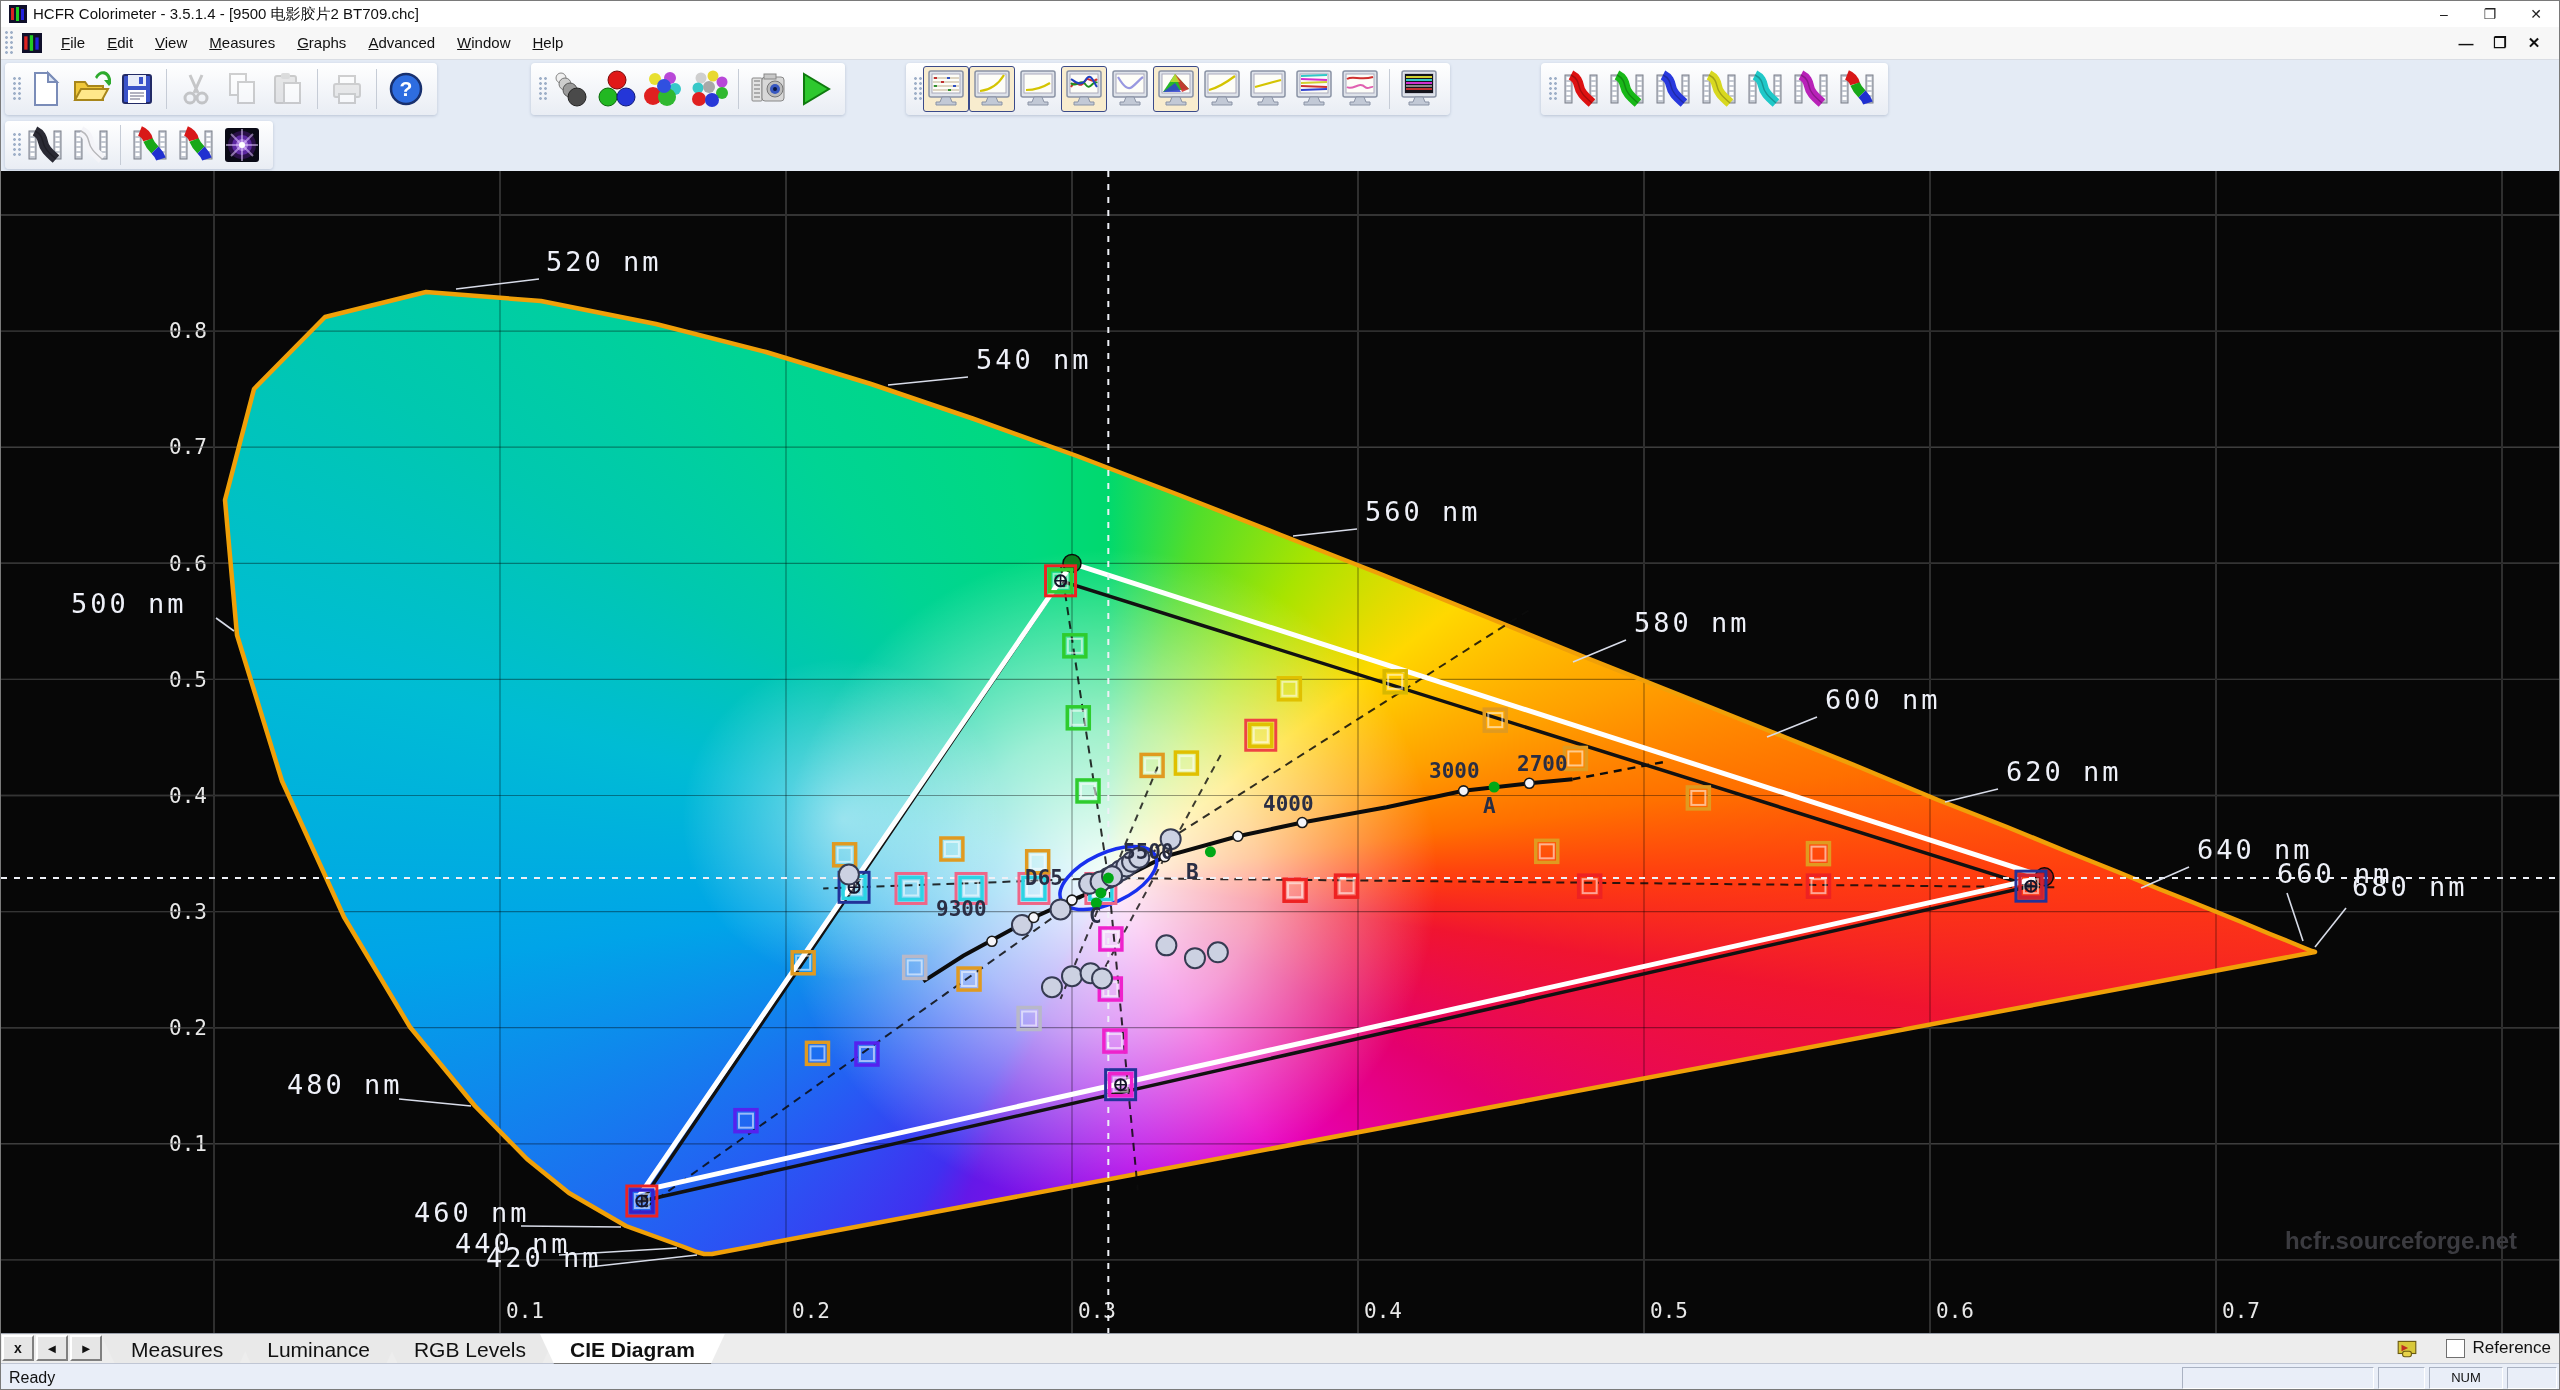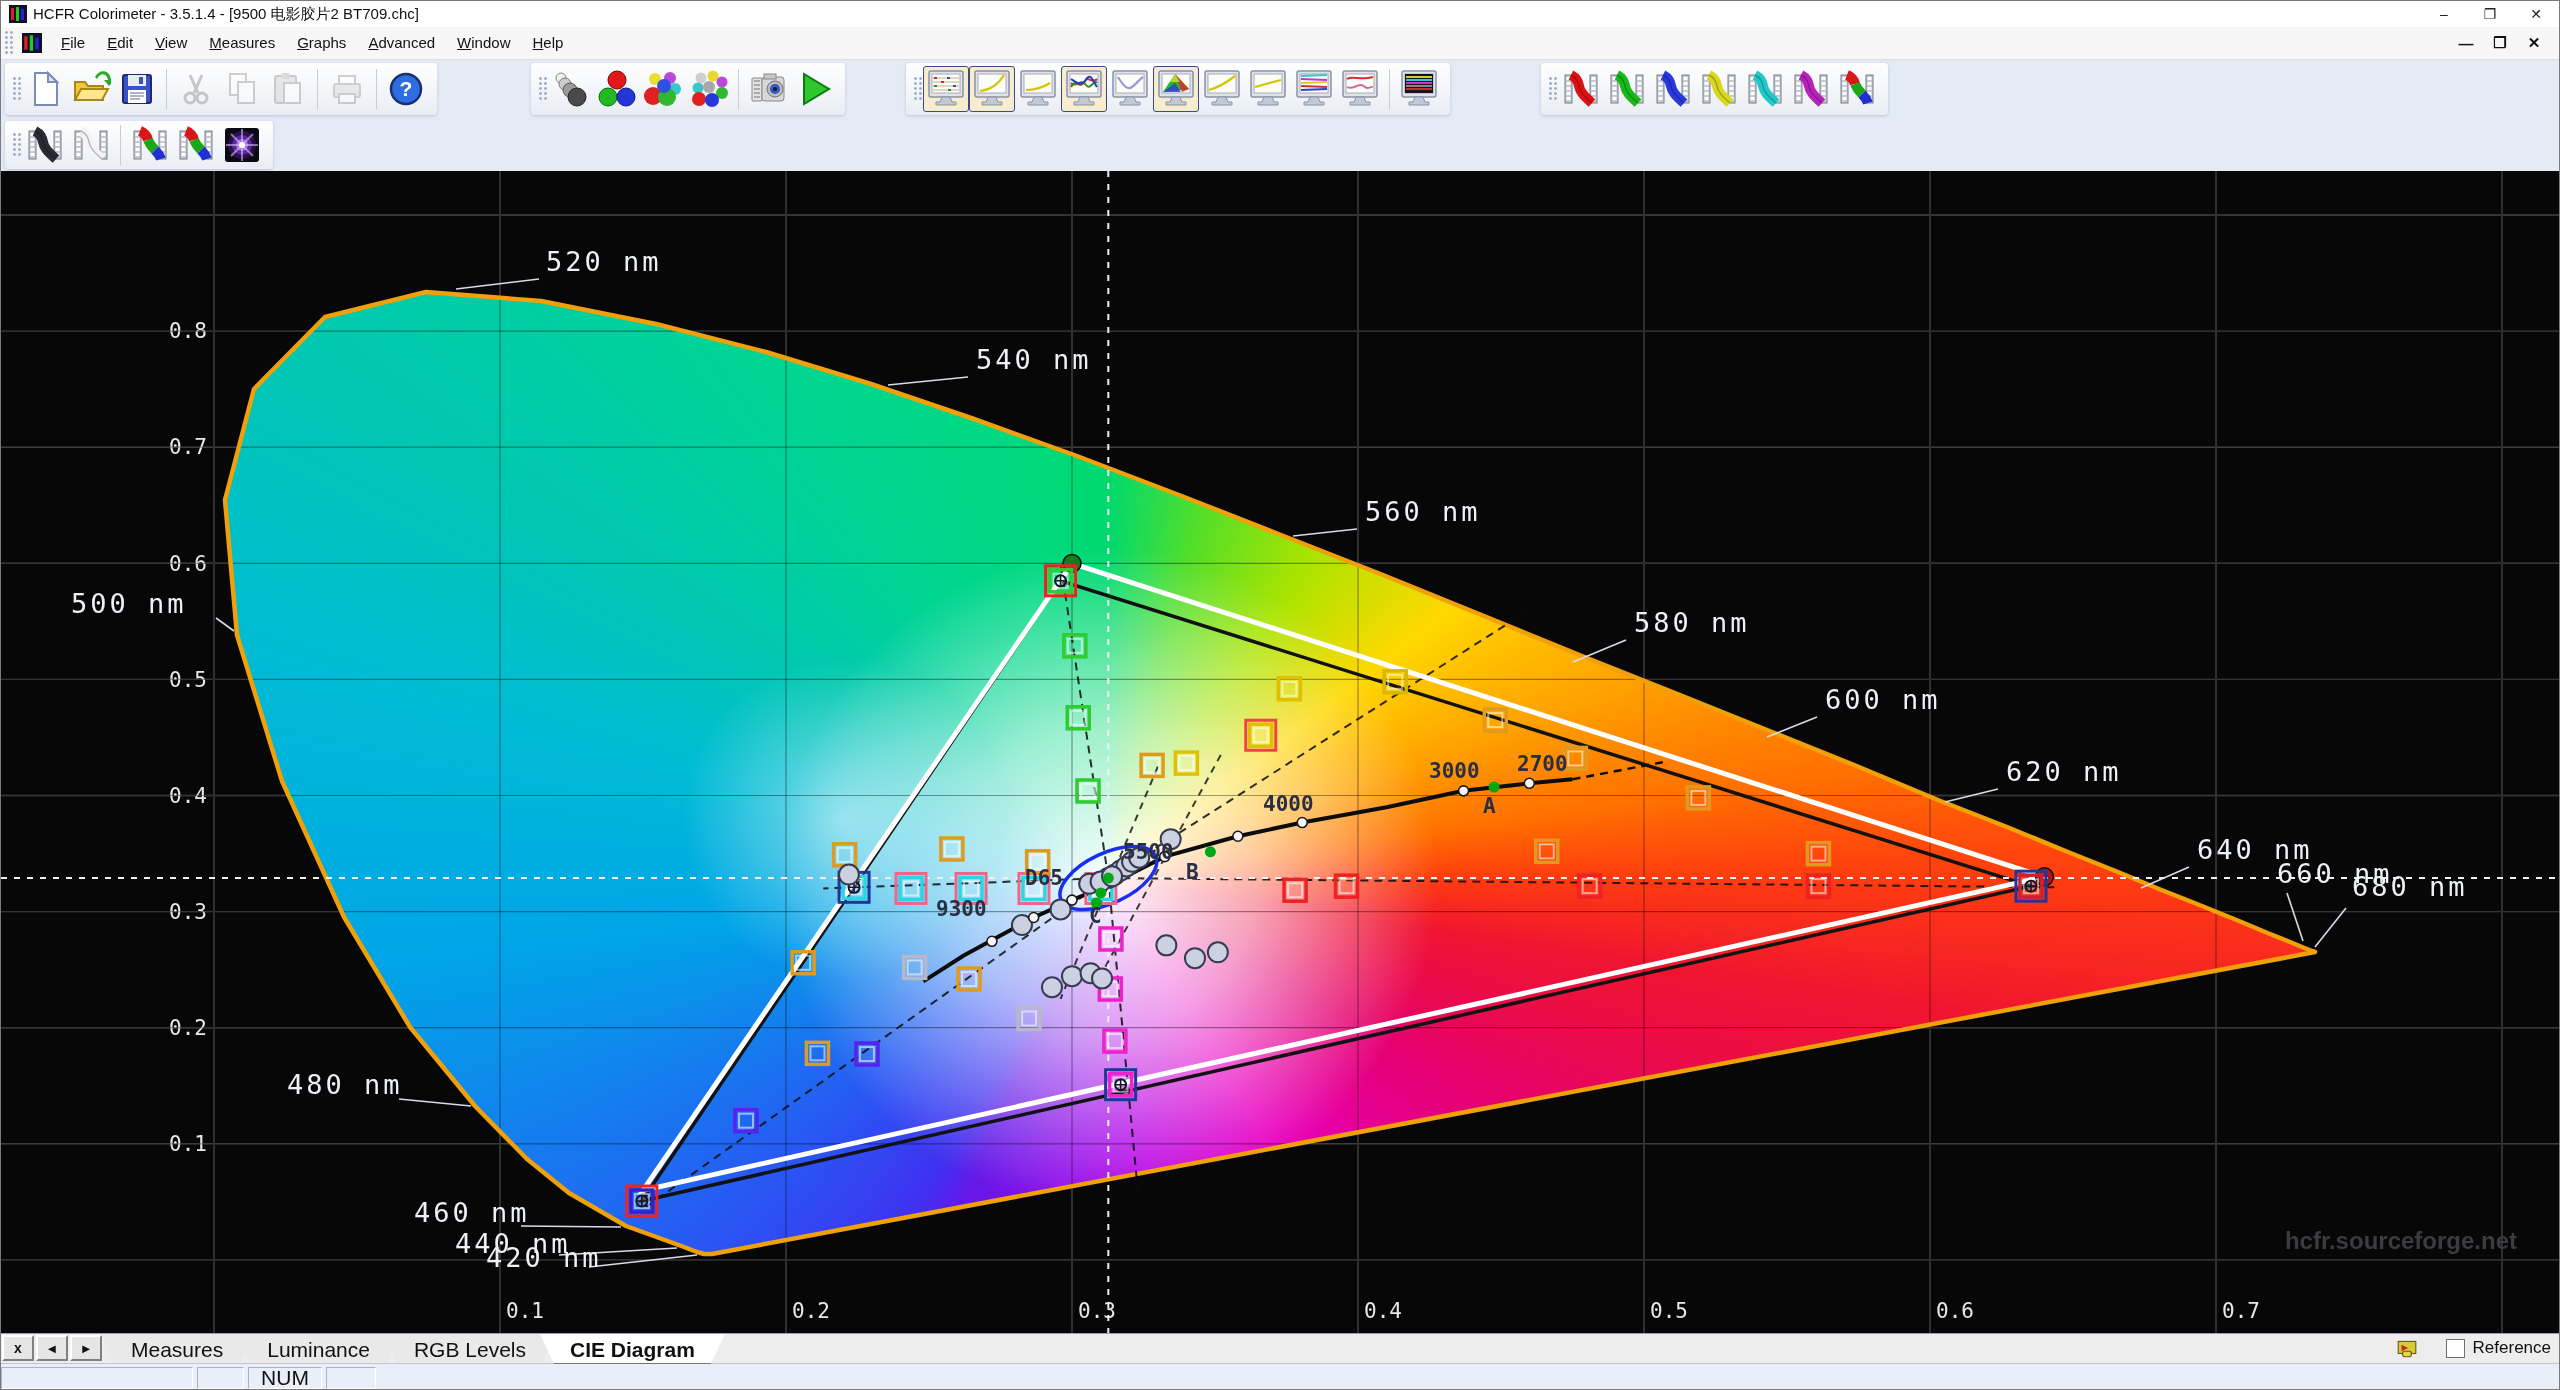--- a/index.html
+++ b/index.html
@@ -59,21 +59,21 @@
   .tab span{display:inline-block;transform:scaleY(-1);}
   .tab.active{background:#ffffff;font-weight:bold;z-index:3;position:relative;}
   #tab-right{position:absolute;right:8px;top:1334px;display:flex;align-items:center;gap:28px;height:26px;}
   #ref-box{display:flex;align-items:center;gap:8px;font-size:17px;color:#111;}
   #ref-check{width:17px;height:17px;background:#fff;border:1px solid #707070;}
   
   #statusbar{position:absolute;left:0;top:1362px;width:2560px;height:28px;background:#e9eef8;
      border-top:1px solid #c0c6d4;display:flex;align-items:center;font-size:16px;color:#111;box-sizing:border-box;}
   #status-msg{padding-left:8px;flex:1;}
   .status-cell{height:20px;margin-right:4px;border:1px solid;border-color:#aab2c2 #ffffff #ffffff #aab2c2;
-     display:flex;align-items:center;justify-content:center;font-size:21px;color:#111;}
+     display:flex;align-items:center;justify-content:center;font-size:13px;color:#111;}
 </style>
 </head>
 <body>
 
 <div id="app">
 
   <div id="titlebar">
     <svg class="app-icon" viewBox="0 0 18 18">
       <rect x="0" y="0" width="18" height="18" fill="#10102a"></rect>
       <rect x="2" y="3" width="3" height="12" fill="#d22"></rect>
@@ -882,18 +882,19 @@
       <path d="M5 7 l6 3 -6 3 z" fill="#c03020"></path>
       <rect x="6" y="13" width="8" height="5" rx="2" fill="#e8d44a" stroke="#6a5a10"></rect>
     </svg>
     <div id="ref-box">
       <div id="ref-check"></div>
       <span>Reference</span>
     </div>
   </div>
 
   <div id="statusbar">
+    <span id="status-msg">Ready</span>
     <div class="status-cell" style="width:190px"></div>
     <div class="status-cell" style="width:45px"></div>
     <div class="status-cell" style="width:72px">NUM</div>
     <div class="status-cell" style="width:48px"></div>
   </div>
 </div>
 
 </body></html>

